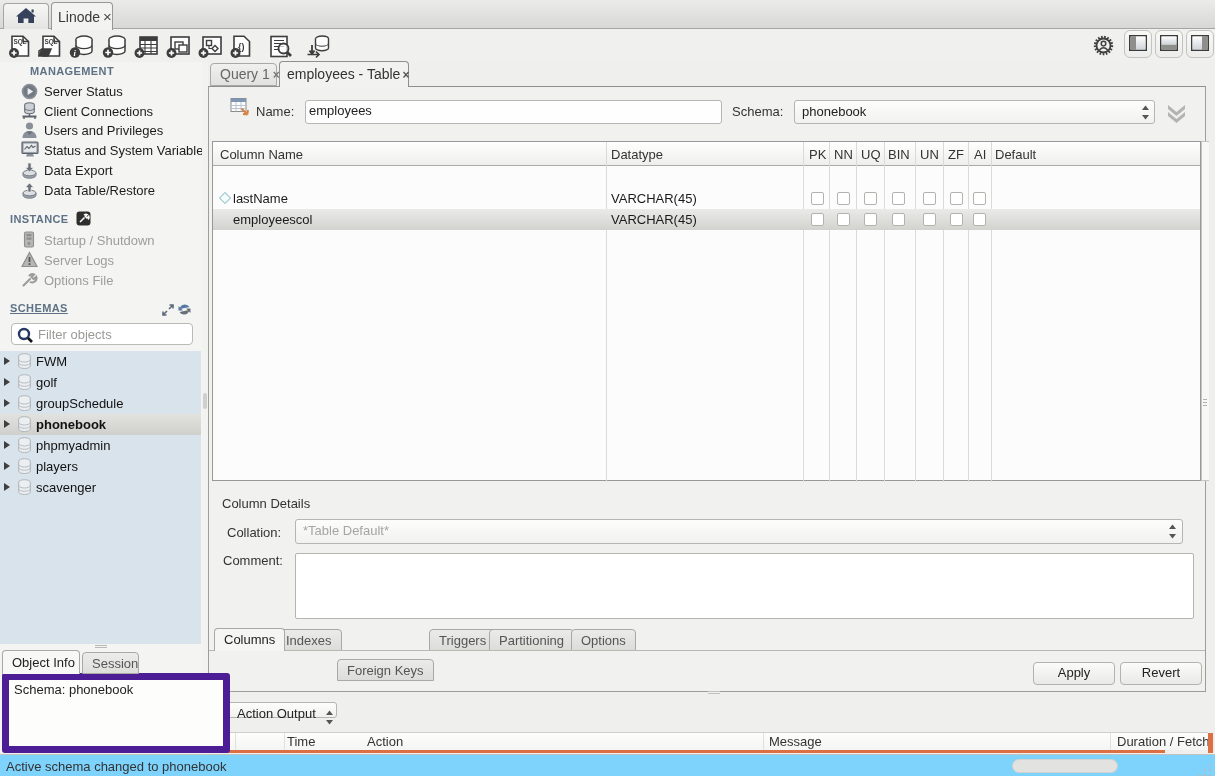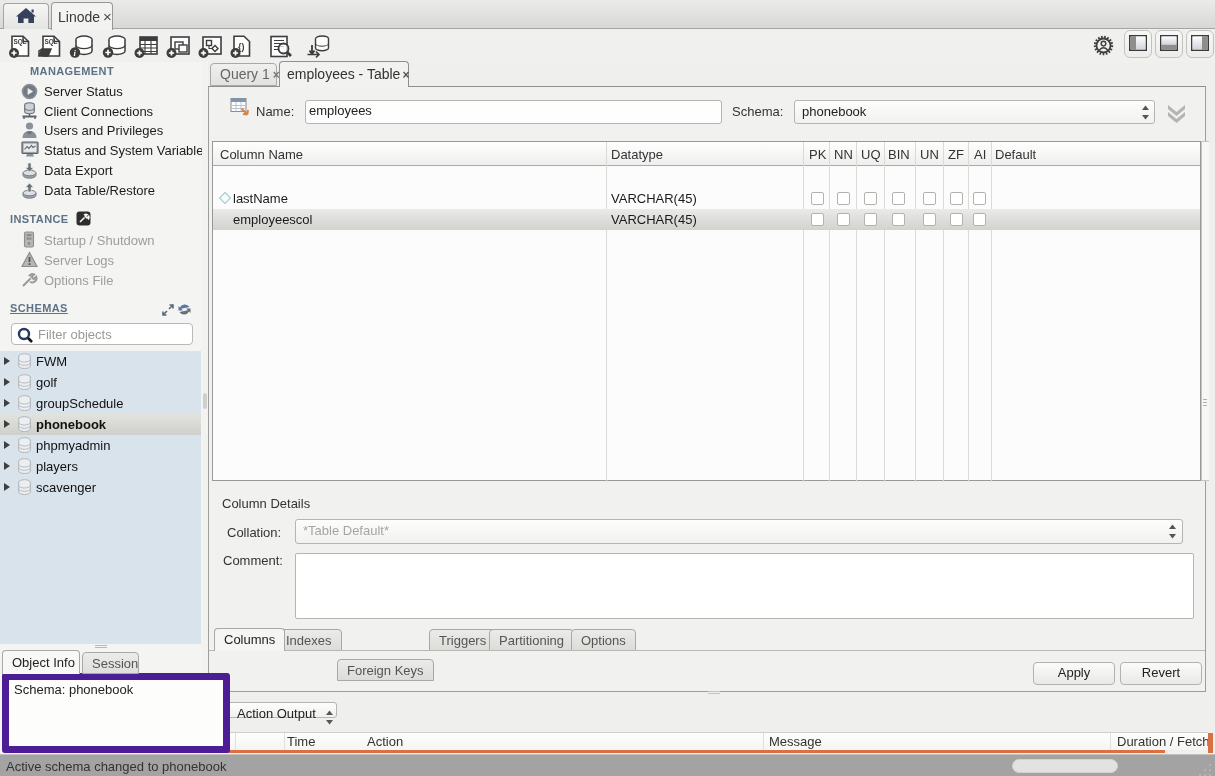--- a/index.html
+++ b/index.html
@@ -70,21 +70,21 @@
 .dtab { position:absolute; height:22px; border:1px solid #a8a8a5; border-radius:4px 4px 0 0; font-size:13px; color:#555; background:linear-gradient(#ebebe9,#dcdcd9); padding:3px 9px 0 9px; white-space:nowrap; }
 .dtab.act { background:#f5f5f3; color:#222; border-bottom:none; height:23px; z-index:2; }
 .pushbtn { position:absolute; width:82px; height:23px; background:linear-gradient(#fbfbfa,#e9e9e7); border:1px solid #b2b2af; border-radius:4px; text-align:center; padding-top:2px; font-size:13px; color:#222; }
 
 
 #aohead { position:absolute; left:1px; top:671px; width:999px; height:18px; background:linear-gradient(#fdfdfc,#f5f5f3); border-top:1px solid #cfcfcc; }
 .aoh { position:absolute; top:1px; font-size:13px; color:#333; white-space:nowrap; }
 .aov { position:absolute; top:0; width:1px; height:17px; background:#e0e0dd; }
 
 
-#statusbar { position:absolute; left:0; top:754px; width:1215px; height:22px; background:#a3a3a3; border-top:1px solid #c2c2bf; font-size:13px; color:#333; }
+#statusbar { position:absolute; left:0; top:754px; width:1215px; height:22px; background:#7dd3fc; border-top:1px solid #c2c2bf; font-size:13px; color:#333; }
 </style>
 </head>
 <body>
 
 <div id="topbar">
   <div class="bline"></div>
   <div id="hometab">
     <svg class="abs" style="left:12px;top:4px;" width="20" height="15" viewBox="0 0 20 15">
       <path d="M10 0 L20 8.5 L18 8.5 L18 15 L12.4 15 L12.4 10.5 L7.6 10.5 L7.6 15 L2 15 L2 8.5 L0 8.5 Z" fill="#36415c"></path>
       <path d="M15.5 1.5 h2.2 v3 h-2.2 Z" fill="#36415c"></path>

